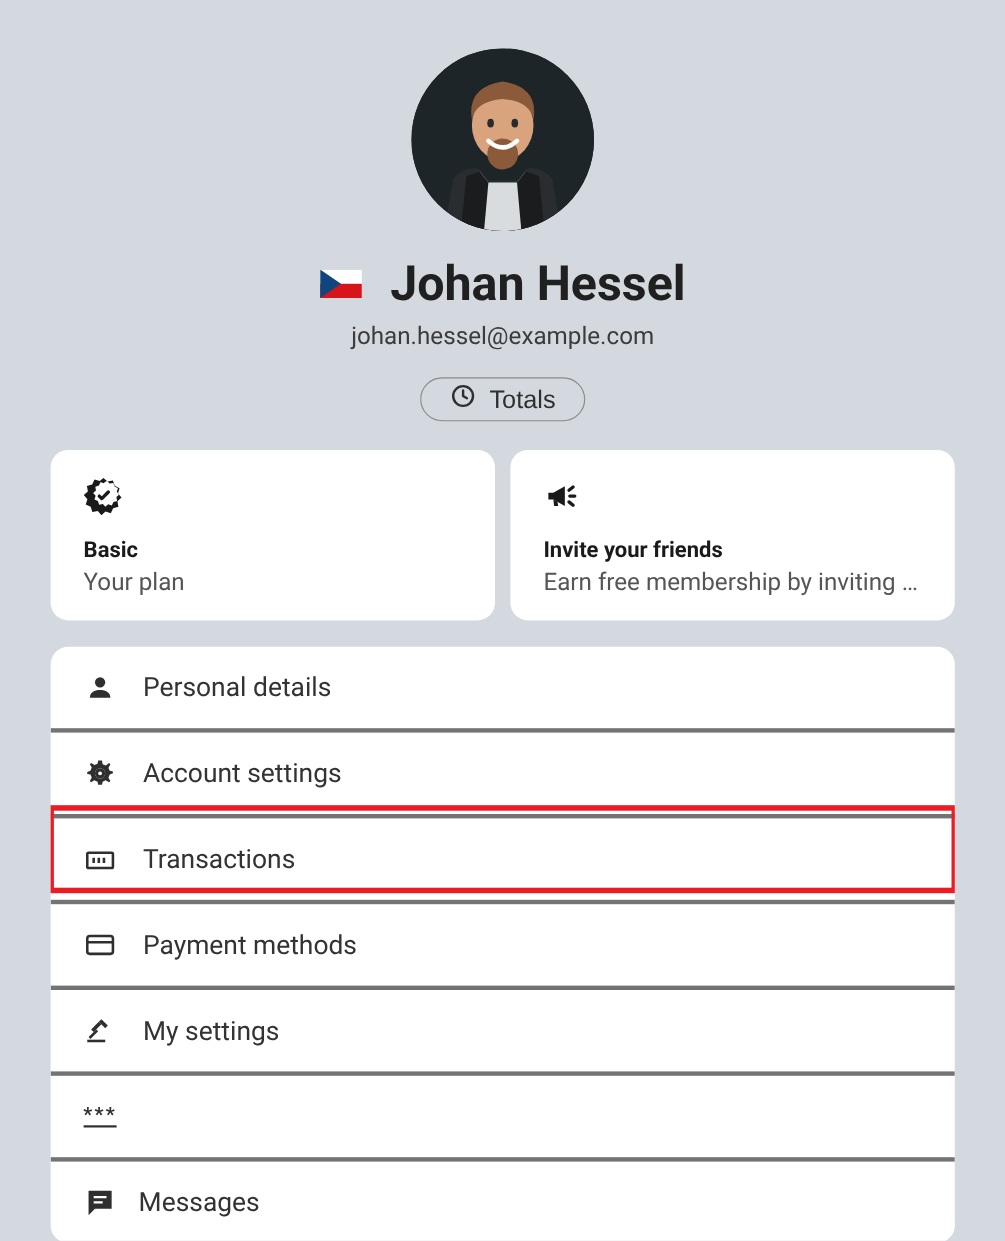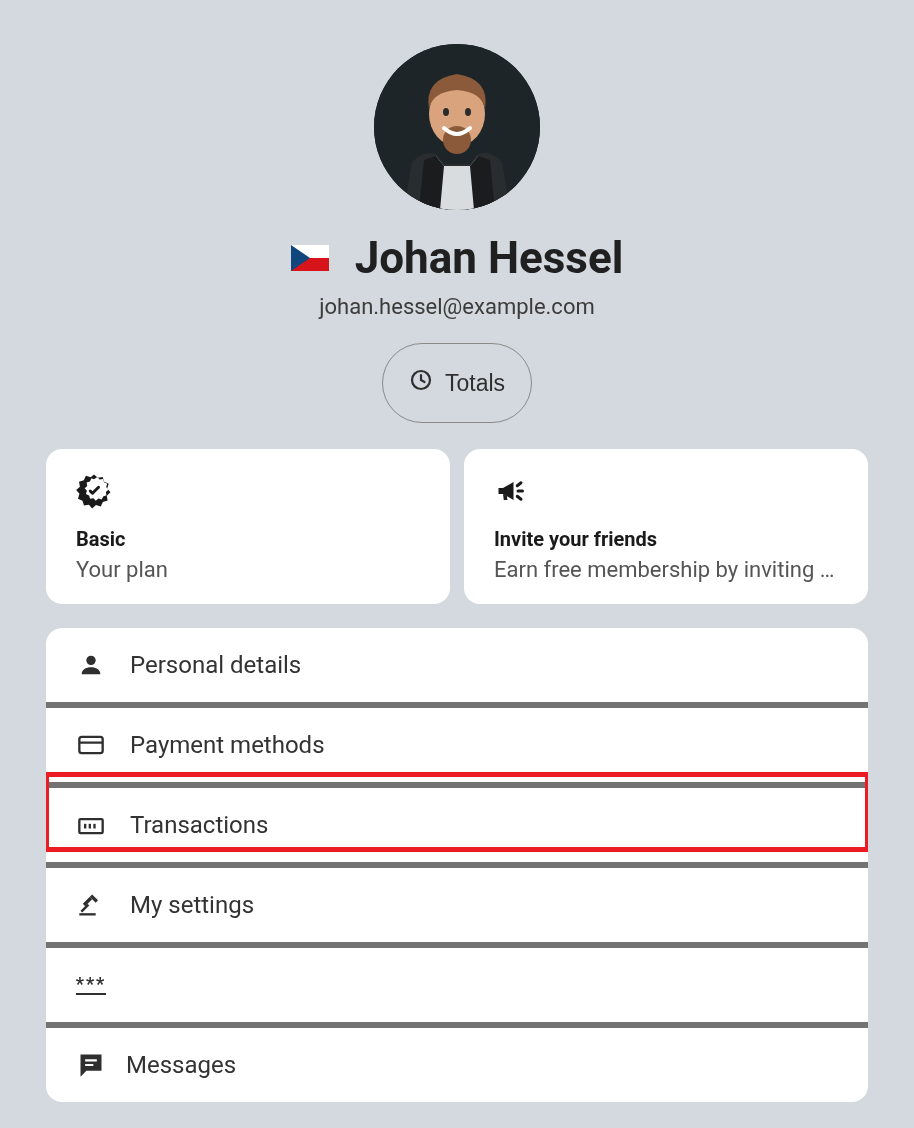--- a/index.html
+++ b/index.html
@@ -60,21 +60,21 @@
       color: #3c3c3c;
       margin-top: 10px;
     }
     .totals-button {
       display: inline-flex;
       align-items: center;
       gap: 12px;
       border: 1.5px solid #8a8a8a;
       background: transparent;
       border-radius: 999px;
-      padding: 24px 26px;
+      padding: 4px 26px;
       font-size: 23px;
       color: #2f2f2f;
       margin-top: 24px;
       cursor: pointer;
     }
     .totals-button svg {
       width: 24px;
       height: 24px;
     }
     .cards-row {
@@ -115,21 +115,21 @@
       border-radius: 16px;
       margin-top: 24px;
       overflow: hidden;
       position: relative;
     }
     .menu-item {
       display: flex;
       align-items: center;
       gap: 24px;
       padding: 22px 30px;
-      border-bottom: 6px solid #737373;
+      border-bottom: 4px solid #737373;
       cursor: pointer;
       position: relative;
     }
     .menu-item:last-child {
       border-bottom: none;
       gap: 20px;
     }
     .menu-icon {
       width: 30px;
       height: 30px;
@@ -239,45 +239,54 @@
   <div class="menu-item">
     <span class="menu-icon">
       <svg viewBox="0 0 24 24" fill="#2f2f2f">
         <circle cx="12" cy="8" r="4"></circle>
         <path d="M4 20 C4 16 7.5 14 12 14 C16.5 14 20 16 20 20 Z"></path>
       </svg>
     </span>
     <span class="menu-label">Personal details</span>
   </div>
 
-
-  <div class="menu-item">
-    <span class="menu-icon">
-      <svg viewBox="0 0 24 24" fill="none" stroke="#2f2f2f" stroke-width="2">
-        <rect x="2" y="5" width="20" height="14" rx="2"></rect>
-        <line x1="2" y1="10" x2="22" y2="10"></line>
-      </svg>
-    </span>
-    <span class="menu-label">Payment methods</span>
+  <div class="menu-item">
+    <span class="menu-icon">
+      <svg viewBox="0 0 24 24" fill="#2f2f2f">
+        <path d="M12 8 A4 4 0 1 1 12 16 A4 4 0 1 1 12 8 M12 10.5 A1.5 1.5 0 1 0 12 13.5 A1.5 1.5 0 1 0 12 10.5"></path>
+        <path d="M12 2 L13.5 2 L14 5 L16.5 6 L19 4 L20 5 L18.5 7.8 L19.5 10 L22 10.5 L22 12 L19.5 13 L18.5 15.5 L20 18 L19 19 L16.3 17.5 L14 18.5 L13.5 21 L12 21 L10.5 21 L10 18.5 L7.5 17.5 L5 19 L4 18 L5.5 15.3 L4.5 13 L2 12.5 L2 11 L4.5 10 L5.5 7.5 L4 5 L5 4 L7.7 5.5 L10 4.5 L10.5 2 Z M12 8 A4 4 0 1 0 12 16 A4 4 0 1 0 12 8" fill-rule="evenodd"></path>
+      </svg>
+    </span>
+    <span class="menu-label">Account settings</span>
   </div>
 
   <div class="menu-item">
     <span class="menu-icon">
       <svg viewBox="0 0 24 24" fill="none" stroke="#2f2f2f" stroke-width="2">
         <rect x="2" y="7" width="20" height="12" rx="1"></rect>
         <line x1="7" y1="11" x2="7" y2="15"></line>
         <line x1="11" y1="11" x2="11" y2="15"></line>
         <line x1="15" y1="11" x2="15" y2="15"></line>
       </svg>
     </span>
     <span class="menu-label">Transactions</span>
   </div>
 
   <div class="menu-item">
     <span class="menu-icon">
+      <svg viewBox="0 0 24 24" fill="none" stroke="#2f2f2f" stroke-width="2">
+        <rect x="2" y="5" width="20" height="14" rx="2"></rect>
+        <line x1="2" y1="10" x2="22" y2="10"></line>
+      </svg>
+    </span>
+    <span class="menu-label">Payment methods</span>
+  </div>
+
+  <div class="menu-item">
+    <span class="menu-icon">
       <svg viewBox="0 0 24 24" fill="#2f2f2f">
         <path d="M13 3 L18 8 L16 10 L11 5 Z"></path>
         <path d="M11 5 L5 11 L7 13 L13 7 Z"></path>
         <path d="M9 11 L3 17 L4.5 18.5 L10.5 12.5 Z"></path>
         <rect x="2" y="19" width="14" height="2"></rect>
       </svg>
     </span>
     <span class="menu-label">My settings</span>
   </div>
 

